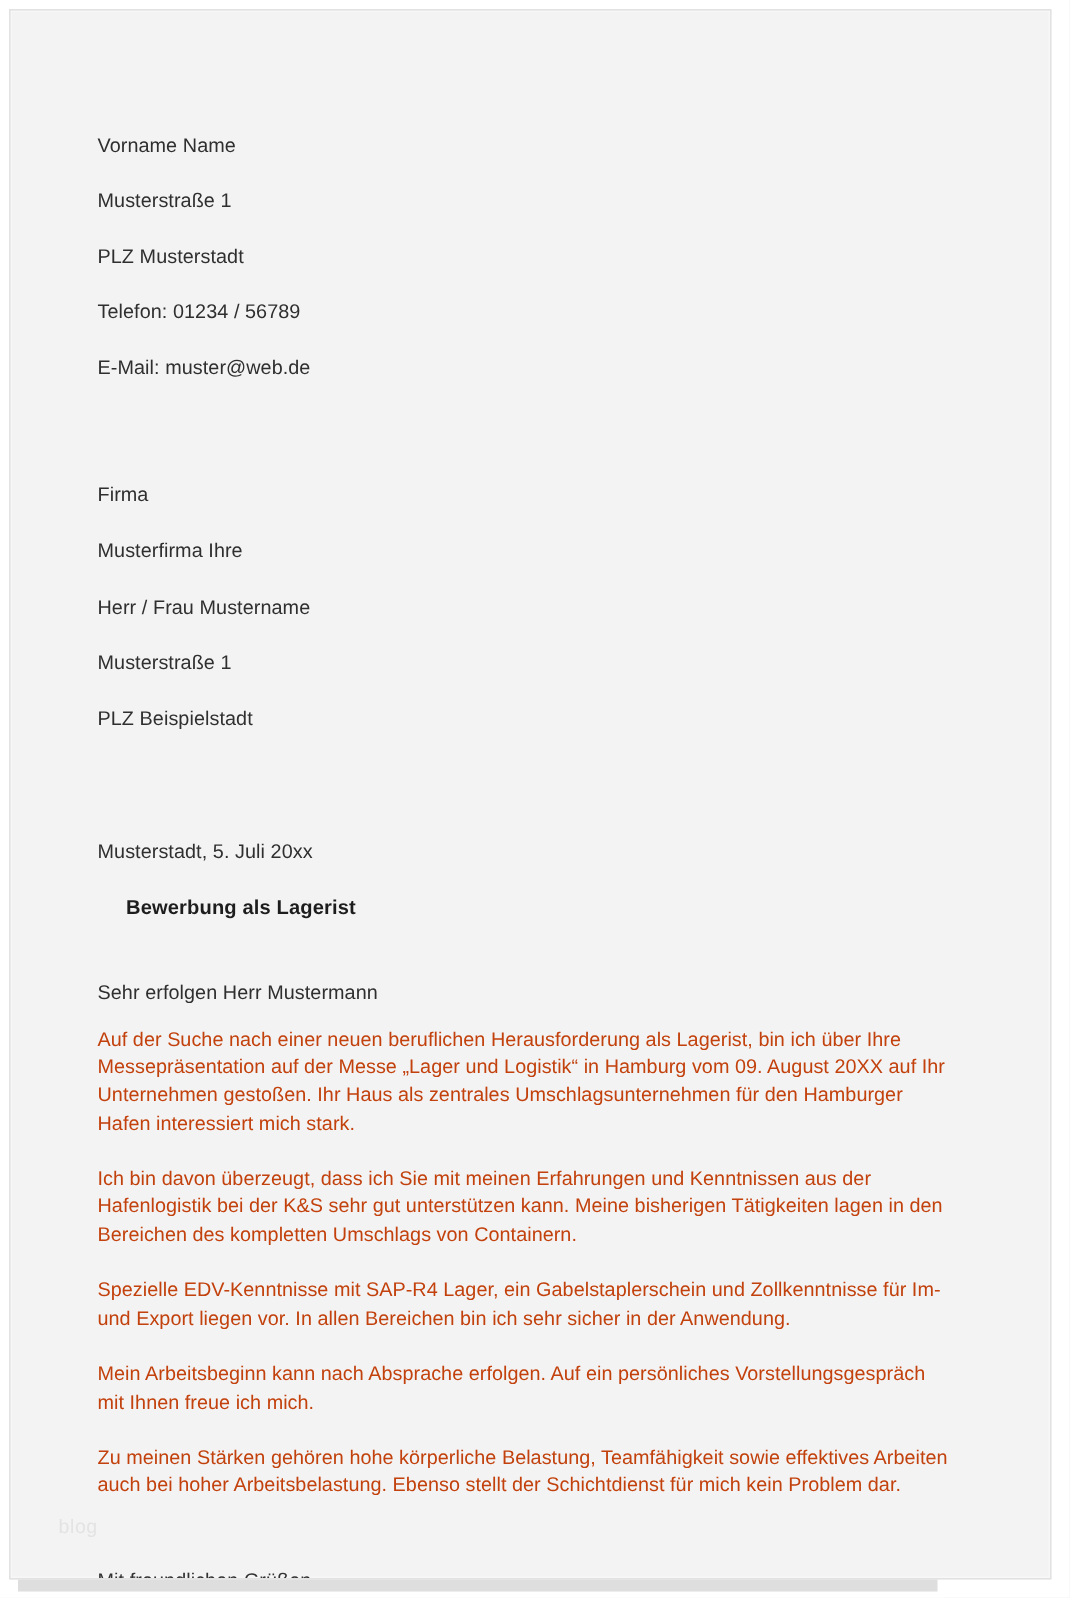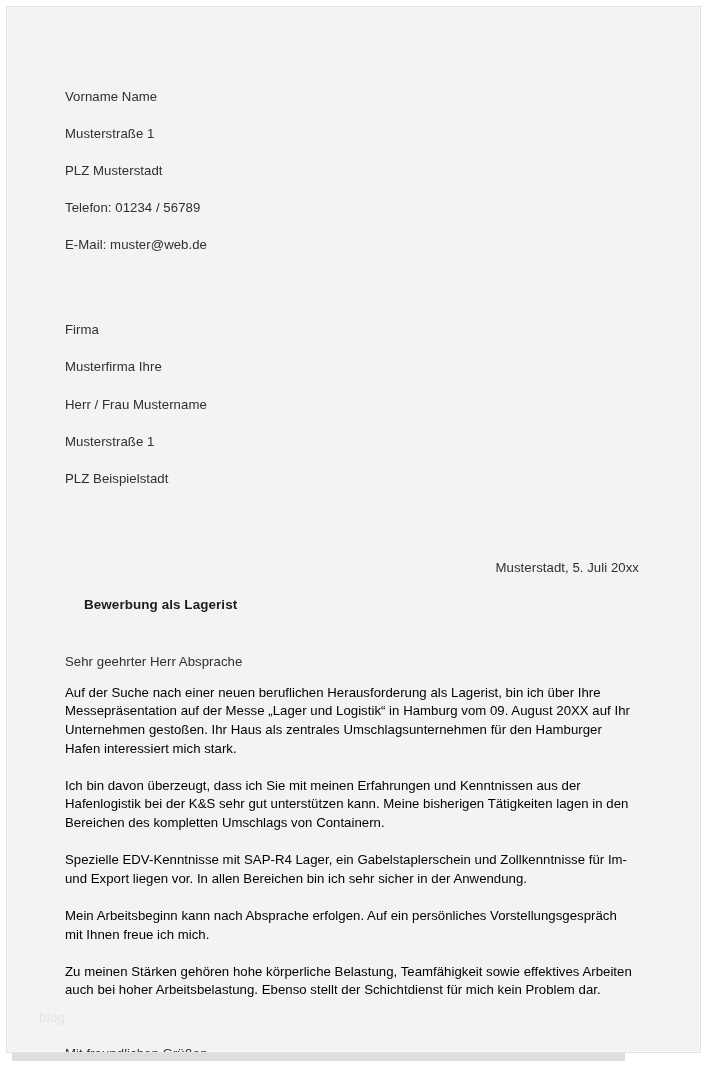--- a/index.html
+++ b/index.html
@@ -71,42 +71,41 @@
   }
 
   .spacer-sender-recipient { height: 29px; }
   .spacer-recipient-date   { height: 52px; }
   .spacer-date-subject     { height: 18px; }
   .spacer-subject-salut    { height: 39px; }
   .spacer-salut-body       { height: 12px; }
   .spacer-body-closing     { height: 26px; }
 
   .date-line {
-    text-align: right;
     padding-right: 1px;
     letter-spacing: 0.05px;
   }
 
   .subject-line {
     font-weight: bold;
     font-size: 13.4px;
     letter-spacing: 0.1px;
     color: #1d1d1d;
     padding-left: 19px;
   }
 
   .salutation {
     letter-spacing: 0.05px;
   }
 
   .body-paragraph {
     margin: 0 0 18.6px 0;
     max-width: 572px;
     letter-spacing: 0.03px;
-    color: #000000;
+    color: #c2410c;
   }
   .body-paragraph:last-child { margin-bottom: 0; }
 
   .closing-line {
     letter-spacing: 0.05px;
     color: #333333;
   }
 
   
   .watermark {
@@ -148,21 +147,21 @@
       <div class="spacer-recipient-date"></div>
 
       <div class="date-line">Musterstadt, 5. Juli 20xx</div>
 
       <div class="spacer-date-subject"></div>
 
       <div class="subject-line">Bewerbung als Lagerist</div>
 
       <div class="spacer-subject-salut"></div>
 
-      <div class="salutation">Sehr geehrter Herr Absprache</div>
+      <div class="salutation">Sehr erfolgen Herr Mustermann</div>
 
       <div class="spacer-salut-body"></div>
 
       <p class="body-paragraph">Auf der Suche nach einer neuen beruflichen Herausforderung als Lagerist, bin ich über Ihre Messepräsentation auf der Messe „Lager und Logistik“ in Hamburg vom 09. August 20XX auf Ihr Unternehmen gestoßen. Ihr Haus als zentrales Umschlagsunternehmen für den Hamburger Hafen interessiert mich stark.</p>
       <p class="body-paragraph">Ich bin davon überzeugt, dass ich Sie mit meinen Erfahrungen und Kenntnissen aus der Hafenlogistik bei der K&amp;S sehr gut unterstützen kann. Meine bisherigen Tätigkeiten lagen in den Bereichen des kompletten Umschlags von Containern.</p>
       <p class="body-paragraph">Spezielle EDV-Kenntnisse mit SAP-R4 Lager, ein Gabelstaplerschein und Zollkenntnisse für Im- und Export liegen vor. In allen Bereichen bin ich sehr sicher in der Anwendung.</p>
       <p class="body-paragraph">Mein Arbeitsbeginn kann nach Absprache erfolgen. Auf ein persönliches Vorstellungsgespräch mit Ihnen freue ich mich.</p>
       <p class="body-paragraph">Zu meinen Stärken gehören hohe körperliche Belastung, Teamfähigkeit sowie effektives Arbeiten auch bei hoher Arbeitsbelastung. Ebenso stellt der Schichtdienst für mich kein Problem dar.</p>
 
       <div class="spacer-body-closing"></div>

